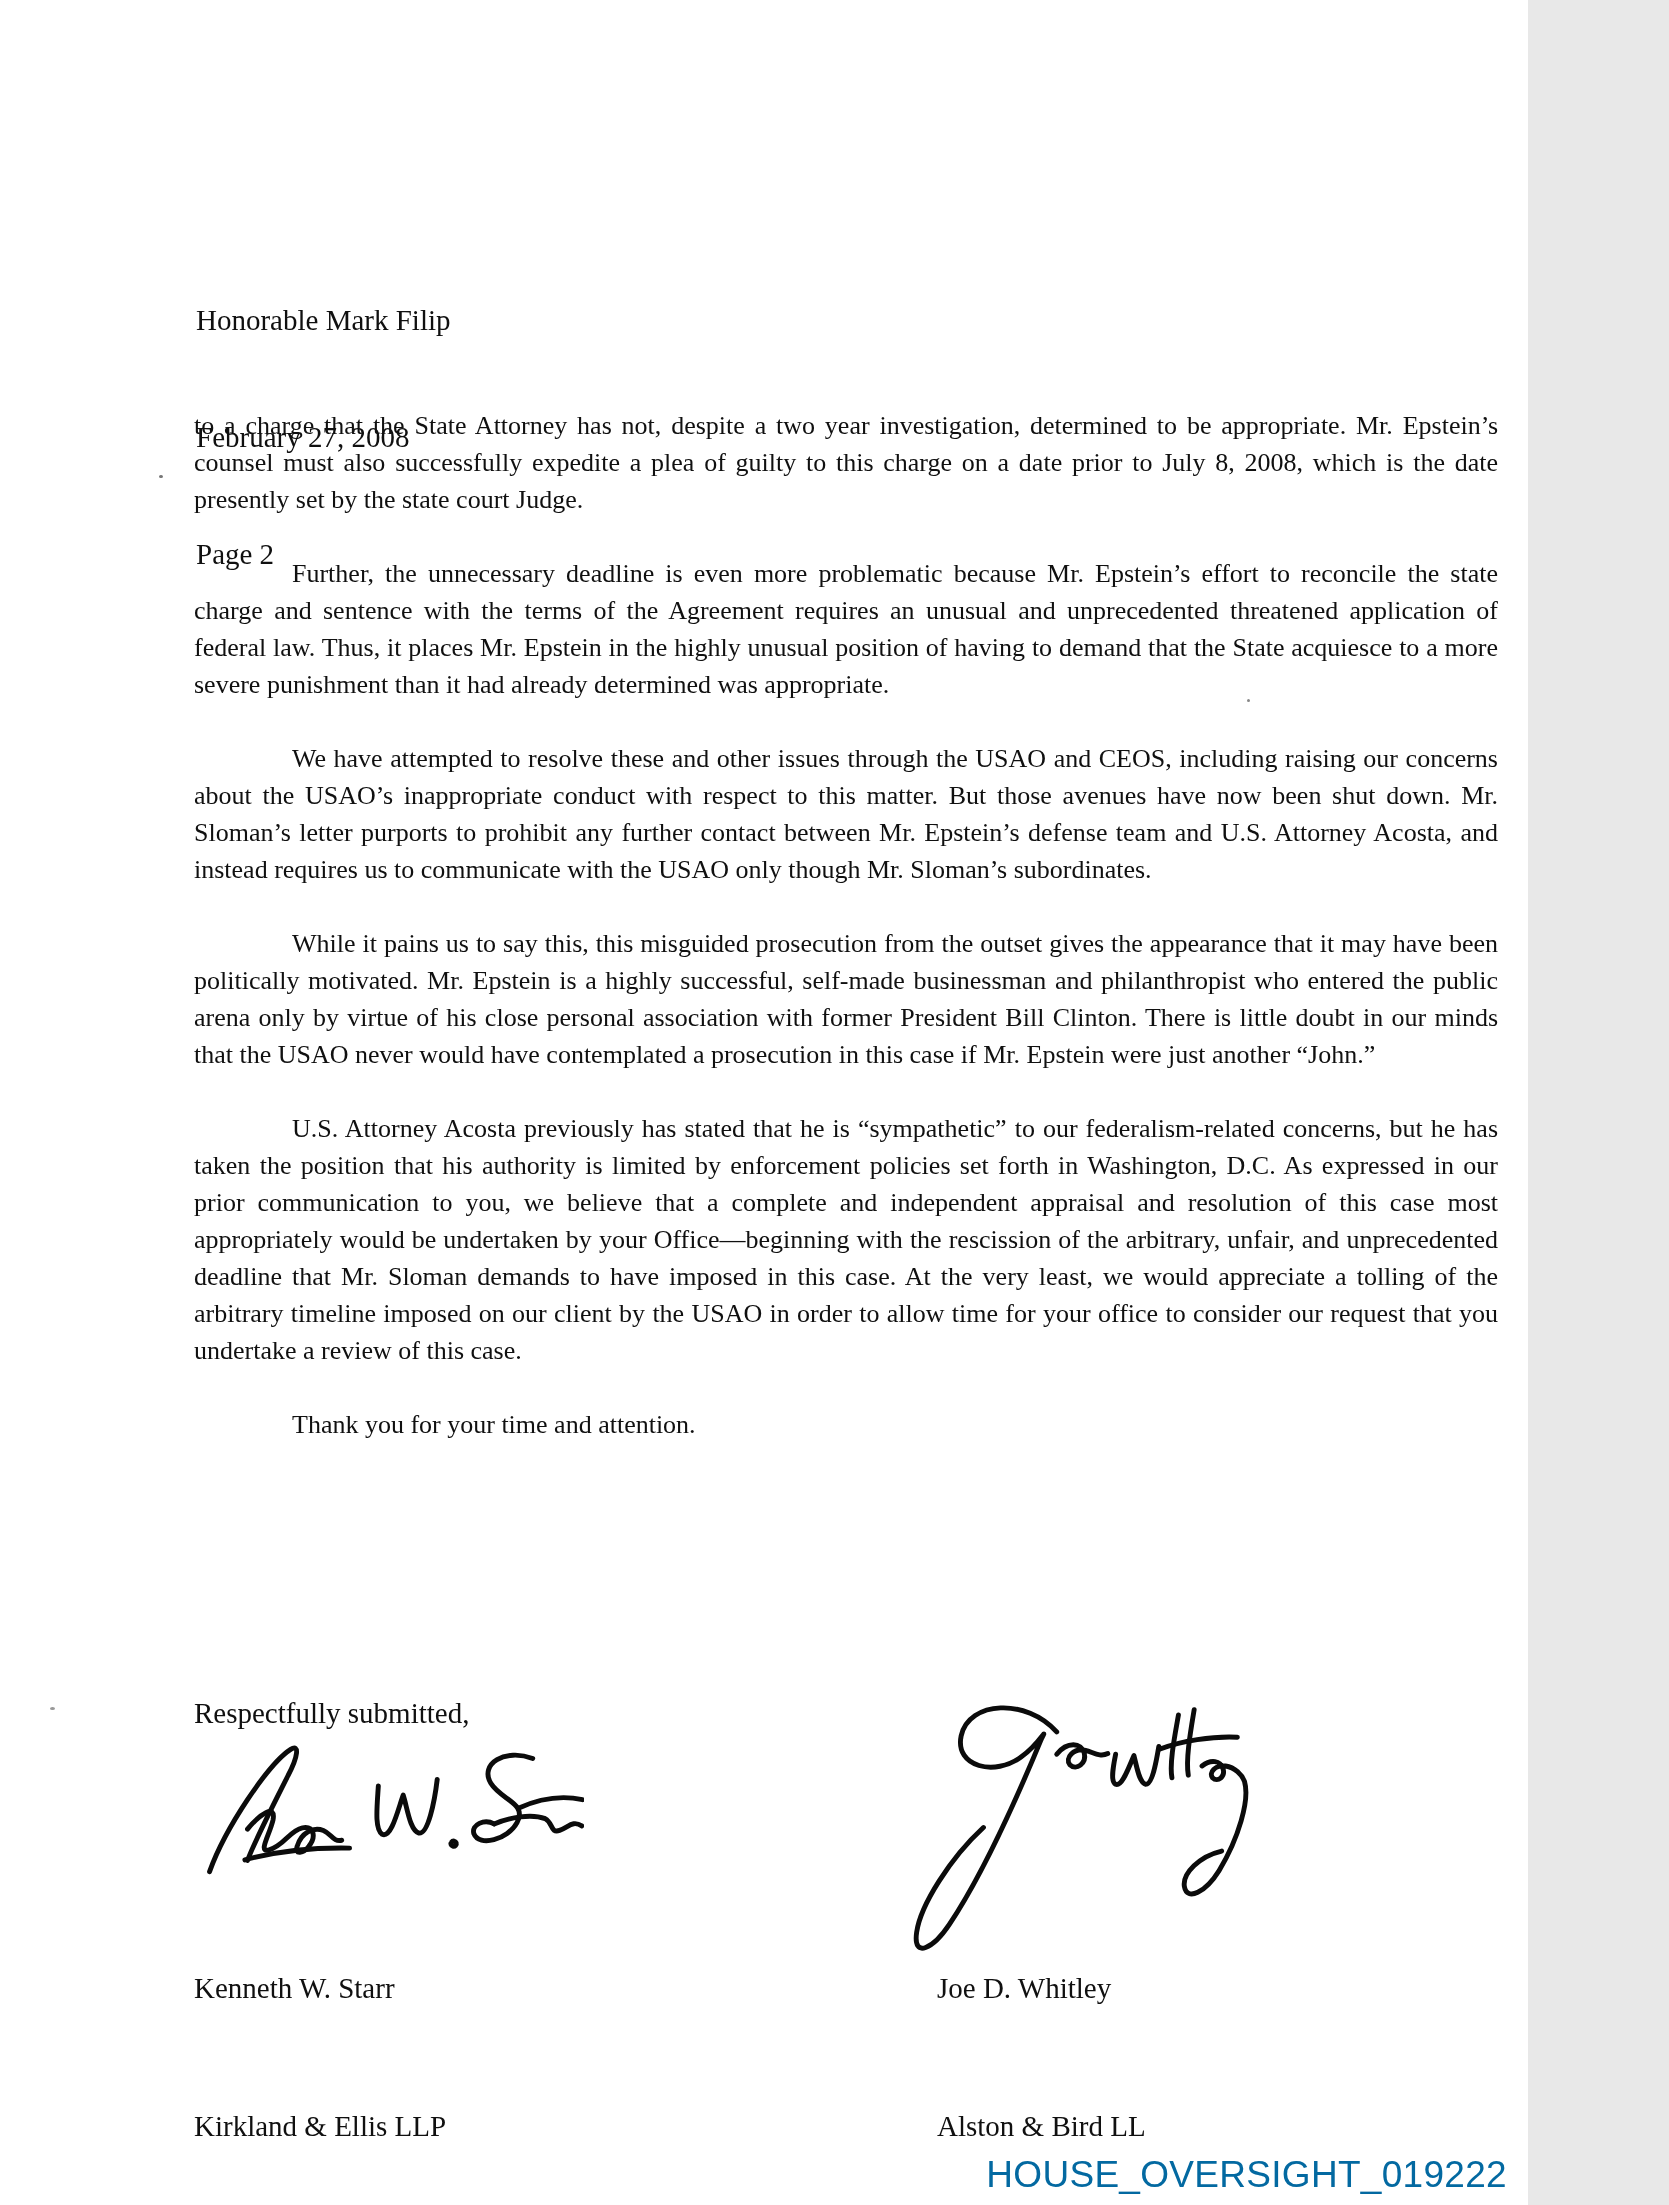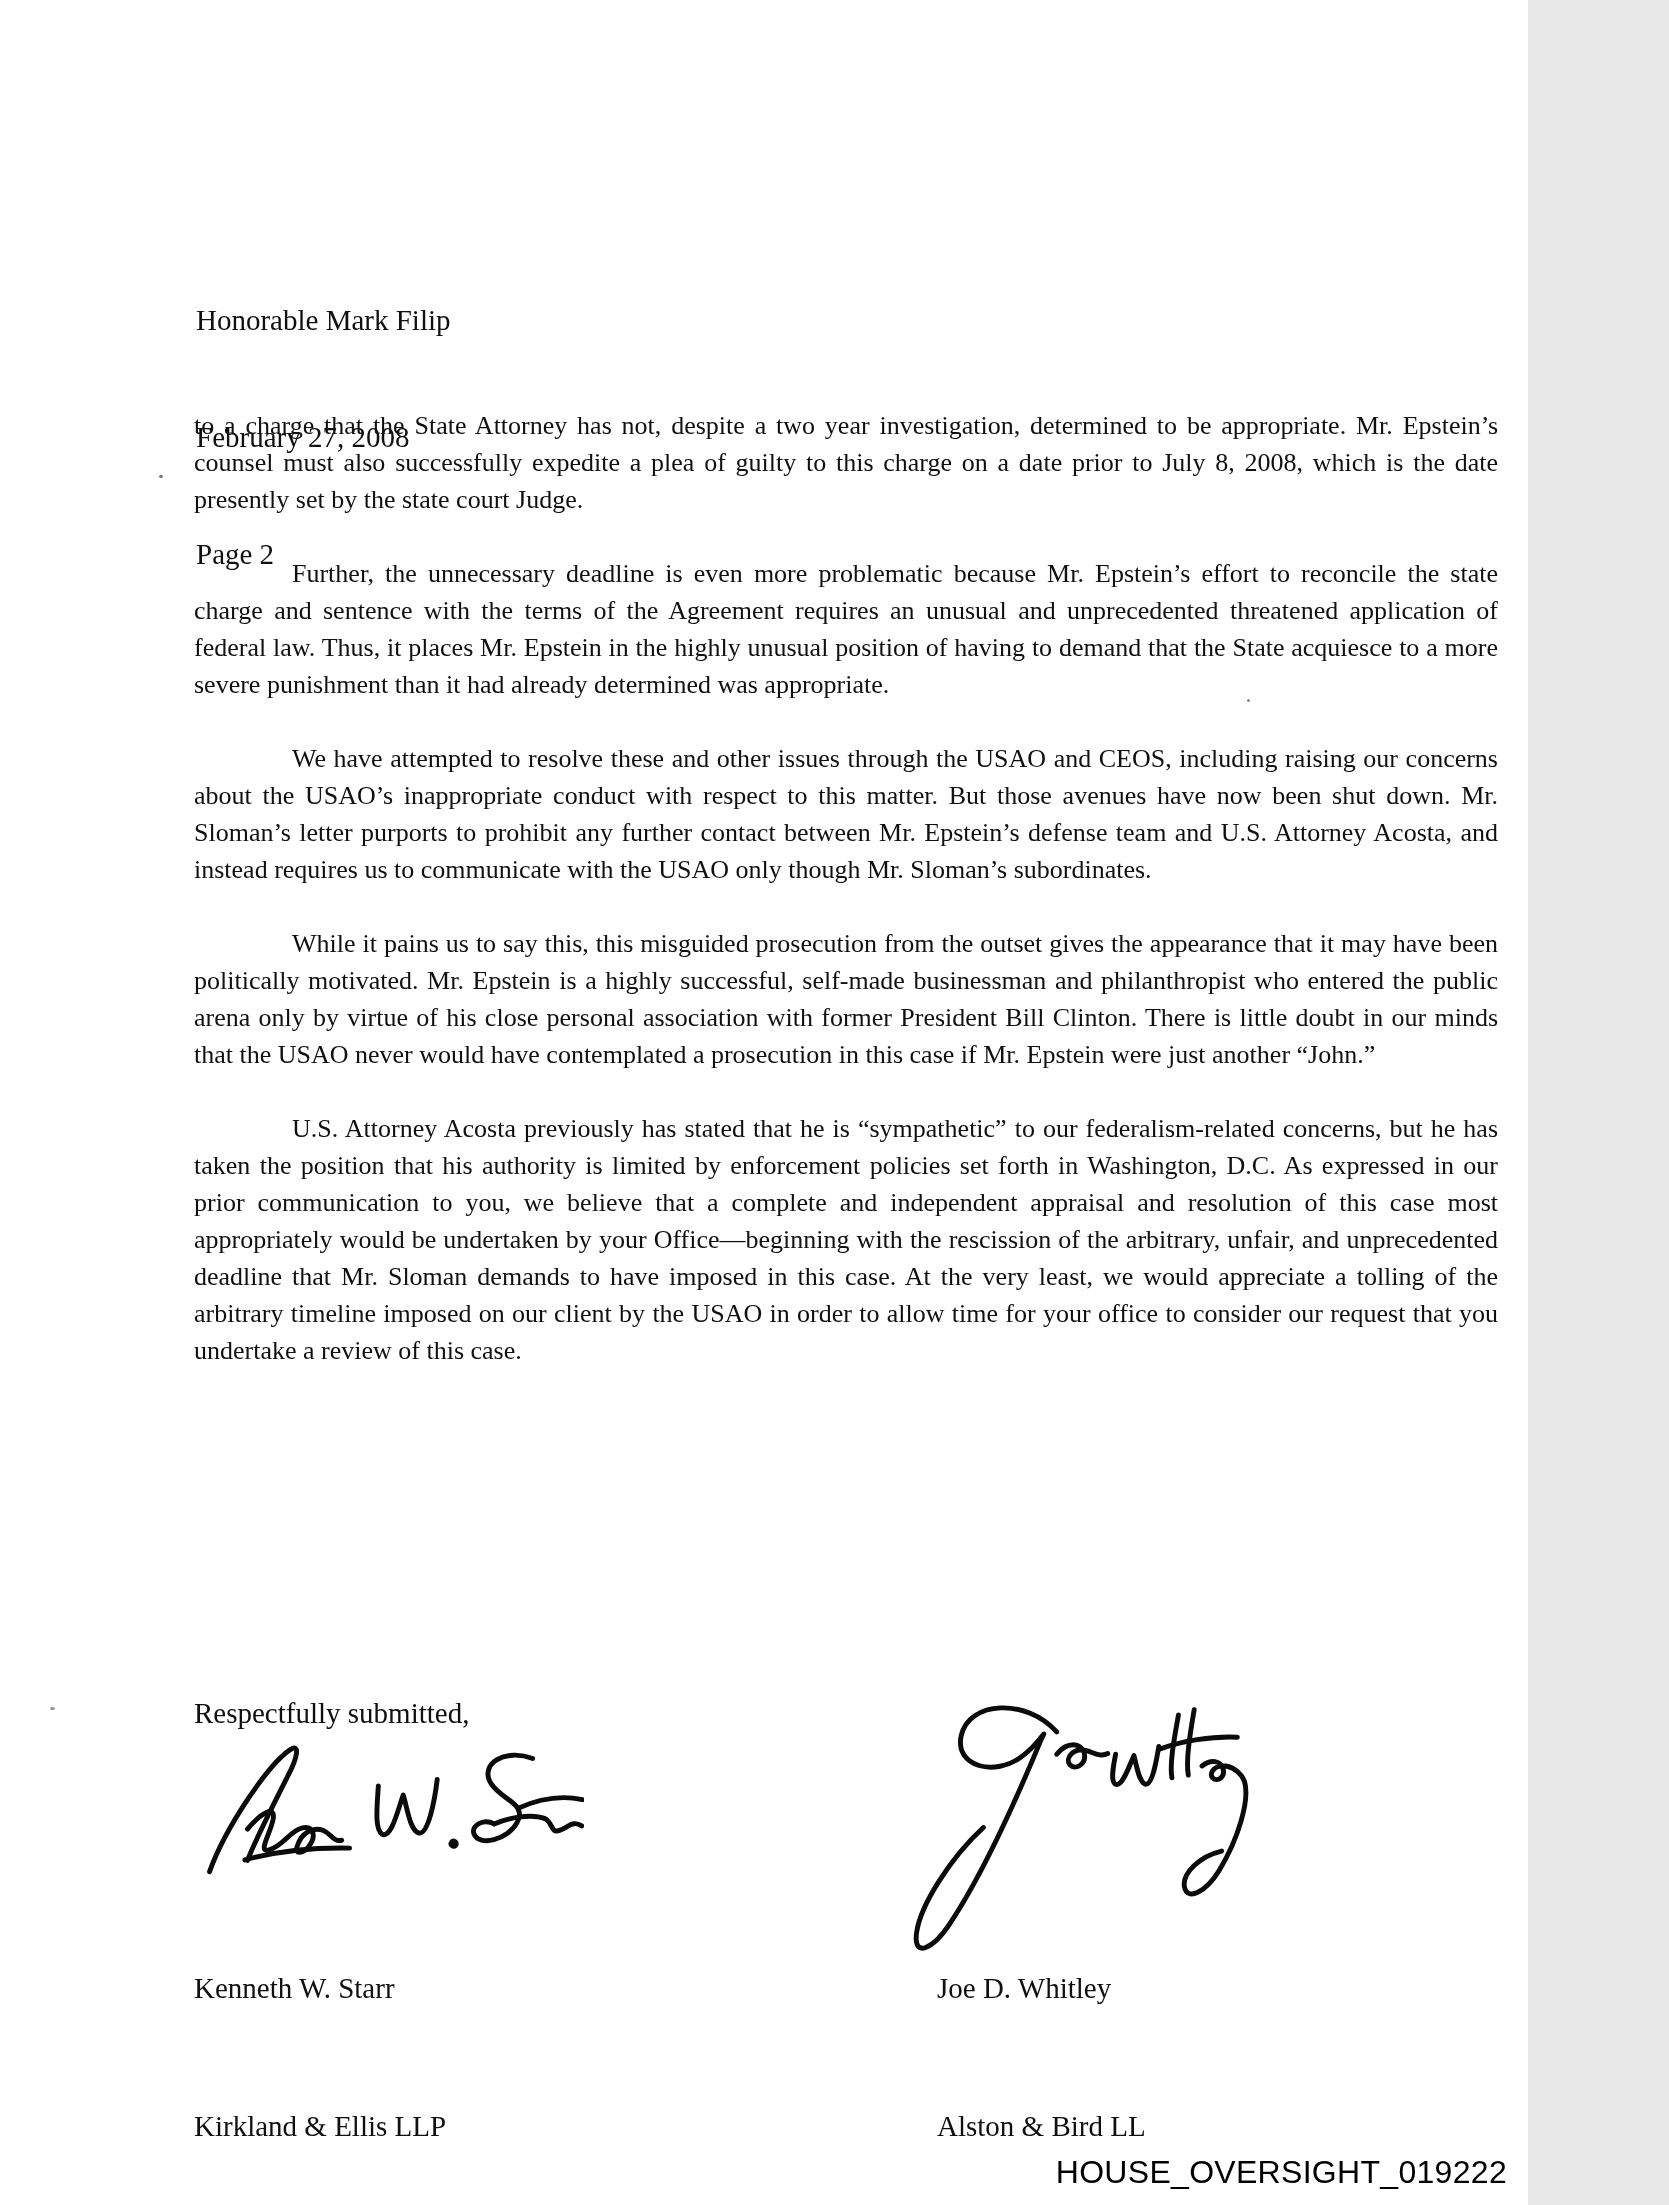--- a/index.html
+++ b/index.html
@@ -82,23 +82,23 @@
     white-space: pre;
   }
   .signer-left  { left: 194px;  top: 1873px; }
   .signer-right { left: 937px; top: 1873px; }
   
   .bates {
     position: absolute;
     right: 21px;
     top: 2154px;
     font-family: "Liberation Sans", "DejaVu Sans", sans-serif;
-    font-size: 32px;
+    font-size: 37px;
     letter-spacing: 0.3px;
-    color: #000000;
+    color: #0369a1;
   }
   
   .speck {
     position: absolute;
     background: #777;
     border-radius: 50%;
   }
   .speck-1 { left: 159px;  top: 475px;  width: 3.9px; height: 3.3px; }
   .speck-2 { left: 50px;   top: 1707px; width: 5.2px; height: 3.3px; background:#999; }
   .speck-3 { left: 1247px; top: 699px; width: 3.3px; height: 3.3px; background:#888; }
@@ -113,20 +113,21 @@
     <div>February 27, 2008</div>
     <div>Page 2</div>
   </div>
 
   <div class="letter-body">
     <p>to a charge that the State Attorney has not, despite a two year investigation, determined to be appropriate.  Mr. Epstein’s counsel must also successfully expedite a plea of guilty to this charge on a date prior to July 8, 2008, which is the date presently set by the state court Judge.</p>
     <p class="indent">Further, the unnecessary deadline is even more problematic because Mr. Epstein’s effort to reconcile the state charge and sentence with the terms of the Agreement requires an unusual and unprecedented threatened application of federal law.  Thus, it places Mr. Epstein in the highly unusual position of having to demand that the State acquiesce to a more severe punishment than it had already determined was appropriate.</p>
     <p class="indent">We have attempted to resolve these and other issues through the USAO and CEOS, including raising our concerns about the USAO’s inappropriate conduct with respect to this matter.  But those avenues have now been shut down.  Mr. Sloman’s letter purports to prohibit any further contact between Mr. Epstein’s defense team and U.S. Attorney Acosta, and instead requires us to communicate with the USAO only though Mr. Sloman’s subordinates.</p>
     <p class="indent">While it pains us to say this, this misguided prosecution from the outset gives the appearance that it may have been politically motivated.  Mr. Epstein is a highly successful, self-made businessman and philanthropist who entered the public arena only by virtue of his close personal association with former President Bill Clinton.  There is little doubt in our minds that the USAO never would have contemplated a prosecution in this case if Mr. Epstein were just another “John.”</p>
     <p class="indent">U.S. Attorney Acosta previously has stated that he is “sympathetic” to our federalism-related concerns, but he has taken the position that his authority is limited by enforcement policies set forth in Washington, D.C.  As expressed in our prior communication to you, we believe that a complete and independent appraisal and resolution of this case most appropriately would be undertaken by your Office—beginning with the rescission of the arbitrary, unfair, and unprecedented deadline that Mr. Sloman demands to have imposed in this case.  At the very least, we would appreciate a tolling of the arbitrary timeline imposed on our client by the USAO in order to allow time for your office to consider our request that you undertake a review of this case.</p>
+    <p class="indent no-justify">Thank you for your time and attention.</p>
   </div>
 
   <div class="closing">Respectfully submitted,</div>
 
   <svg class="sig-svg sig-left" viewBox="0 0 600 240" xmlns="http://www.w3.org/2000/svg" aria-hidden="true">
     <path d="M28,215 C52,148 118,50 152,28 C166,19 163,40 148,68 C128,108 96,170 86,198"></path>
     <path d="M86,150 C104,128 130,110 125,136 C120,158 102,186 118,182 C142,176 150,152 170,148 C188,145 191,162 180,176 C172,187 157,190 162,176 C168,156 186,146 202,152 C214,157 217,170 230,167"></path>
     <path d="M82,197 C130,184 186,178 242,179"></path>
     <path d="M286,84 C284,116 280,150 292,158 C306,164 316,120 324,98 C330,116 334,152 348,156 C362,158 372,108 376,74"></path>
     <path d="M398,170 C400,167 404,168 405,171 C406,174 403,177 400,176 C397,175 396,172 398,170"></path>

